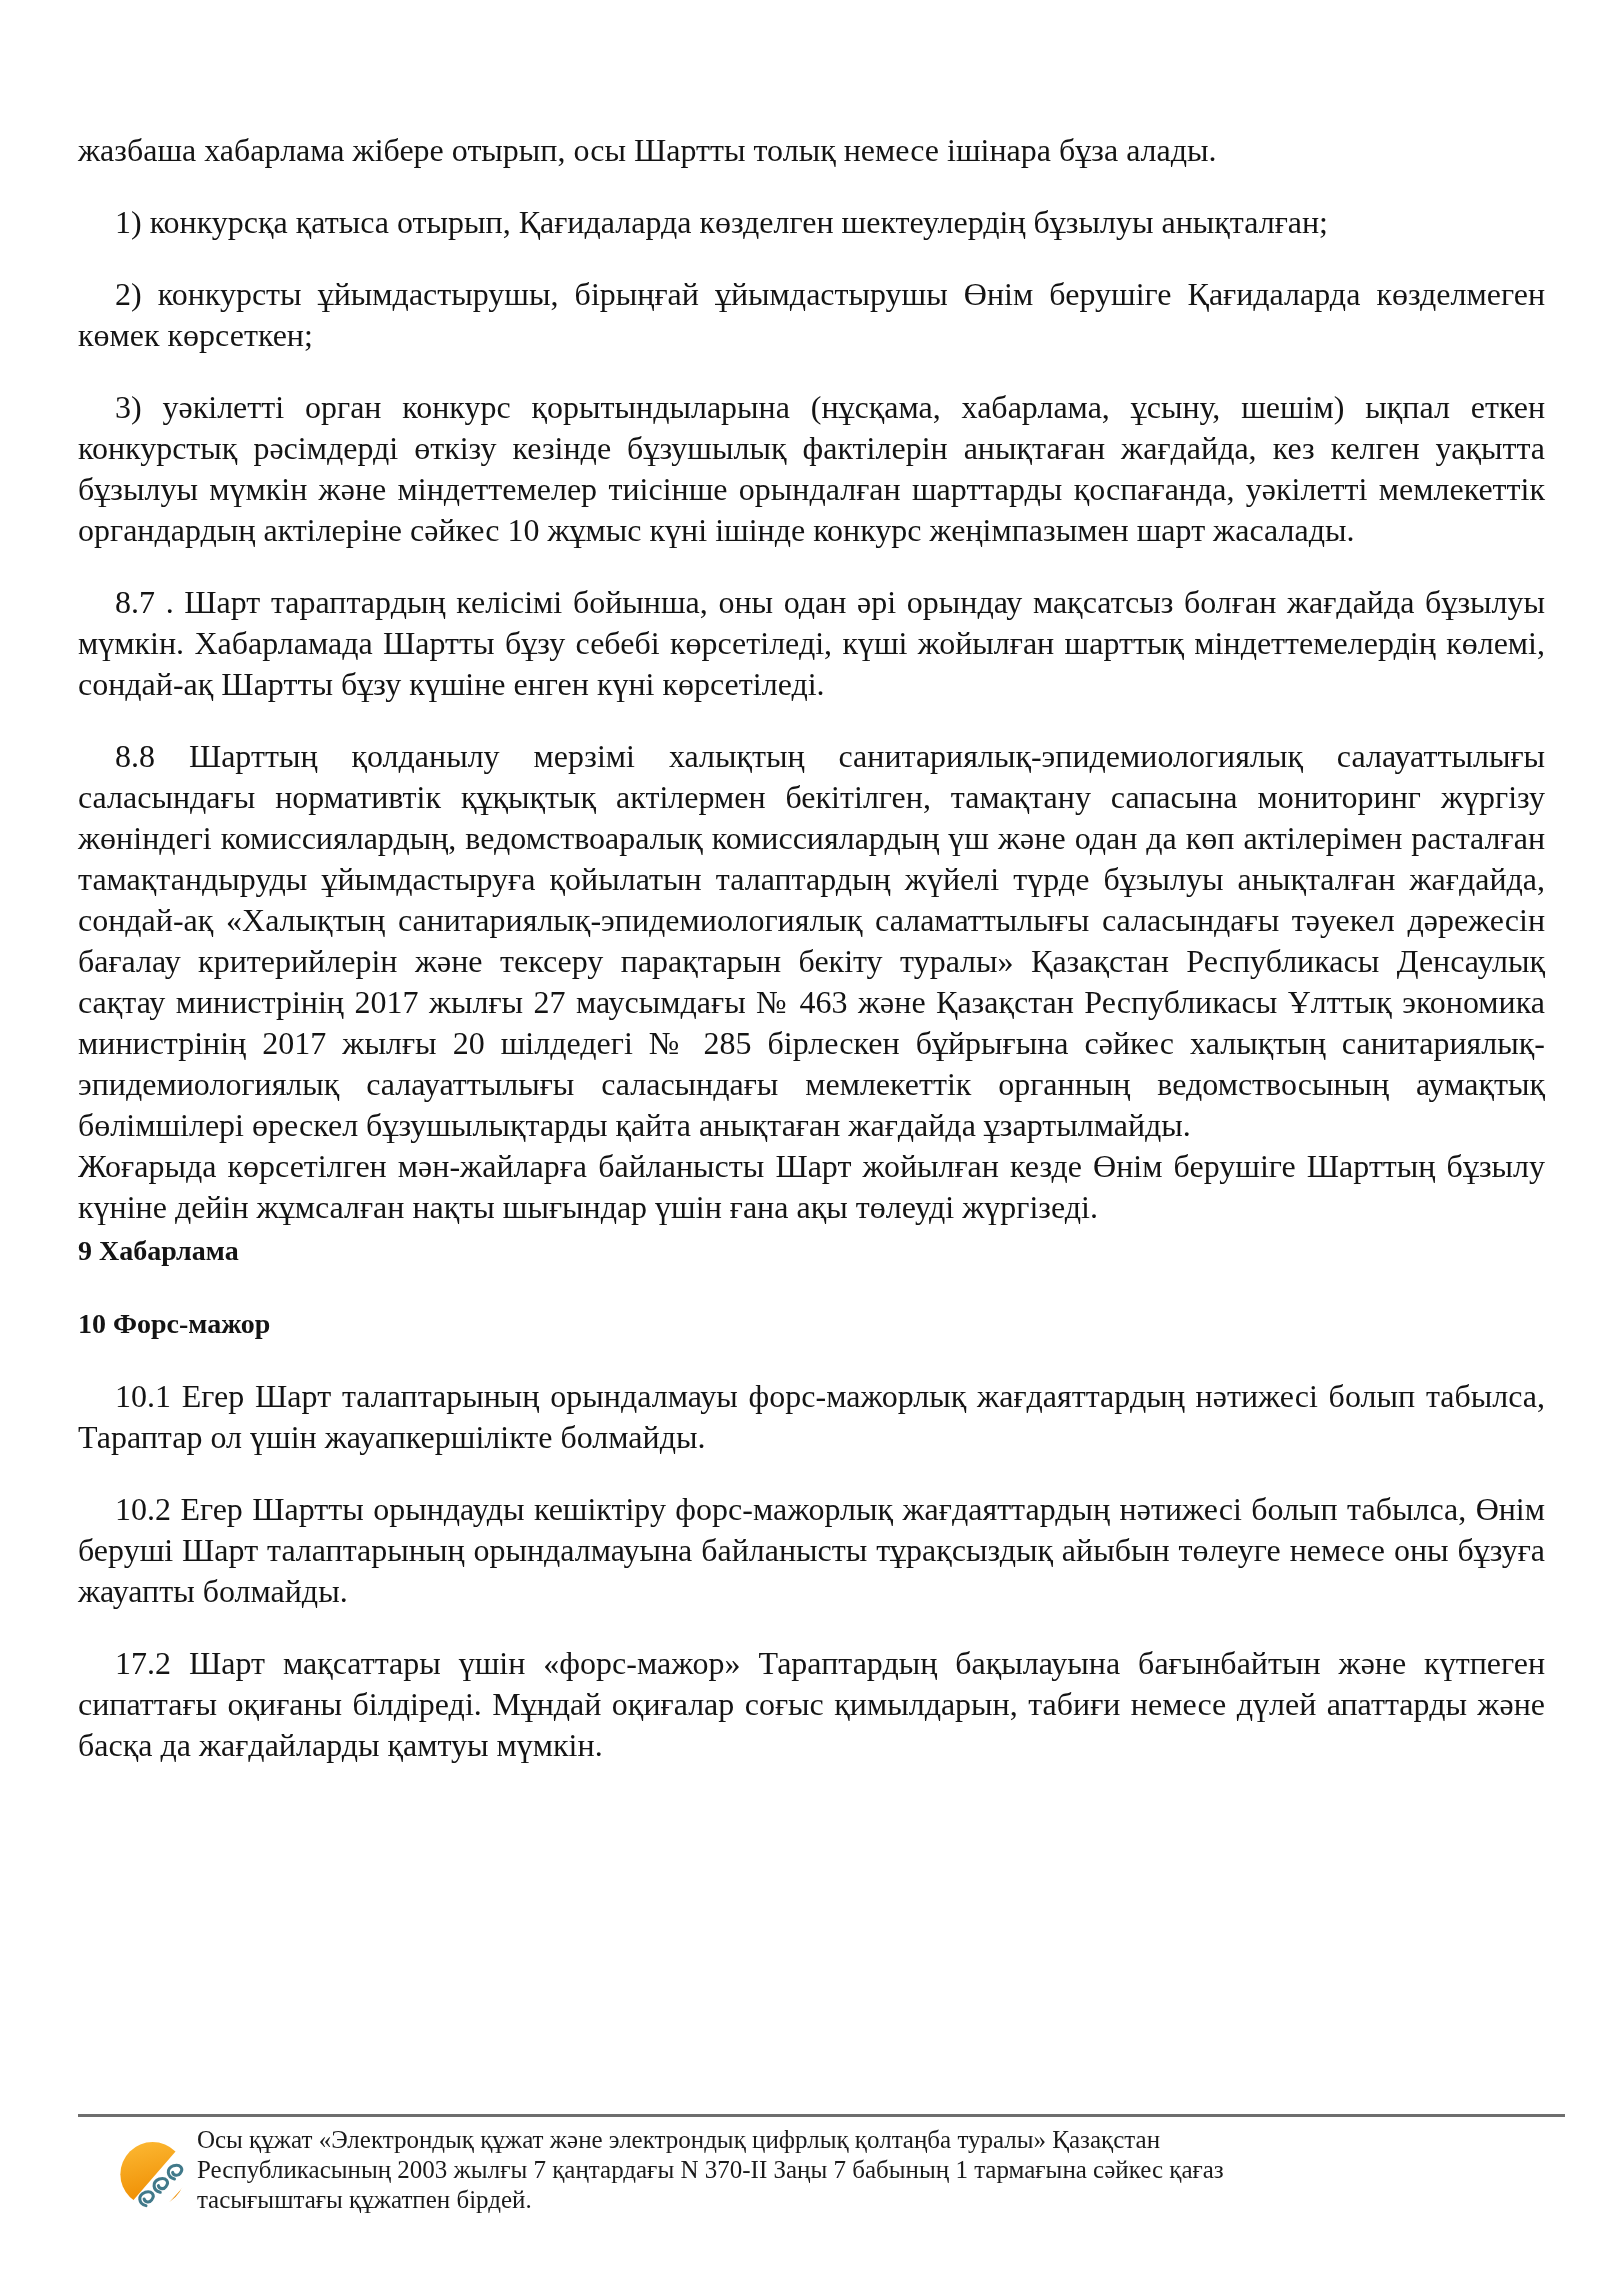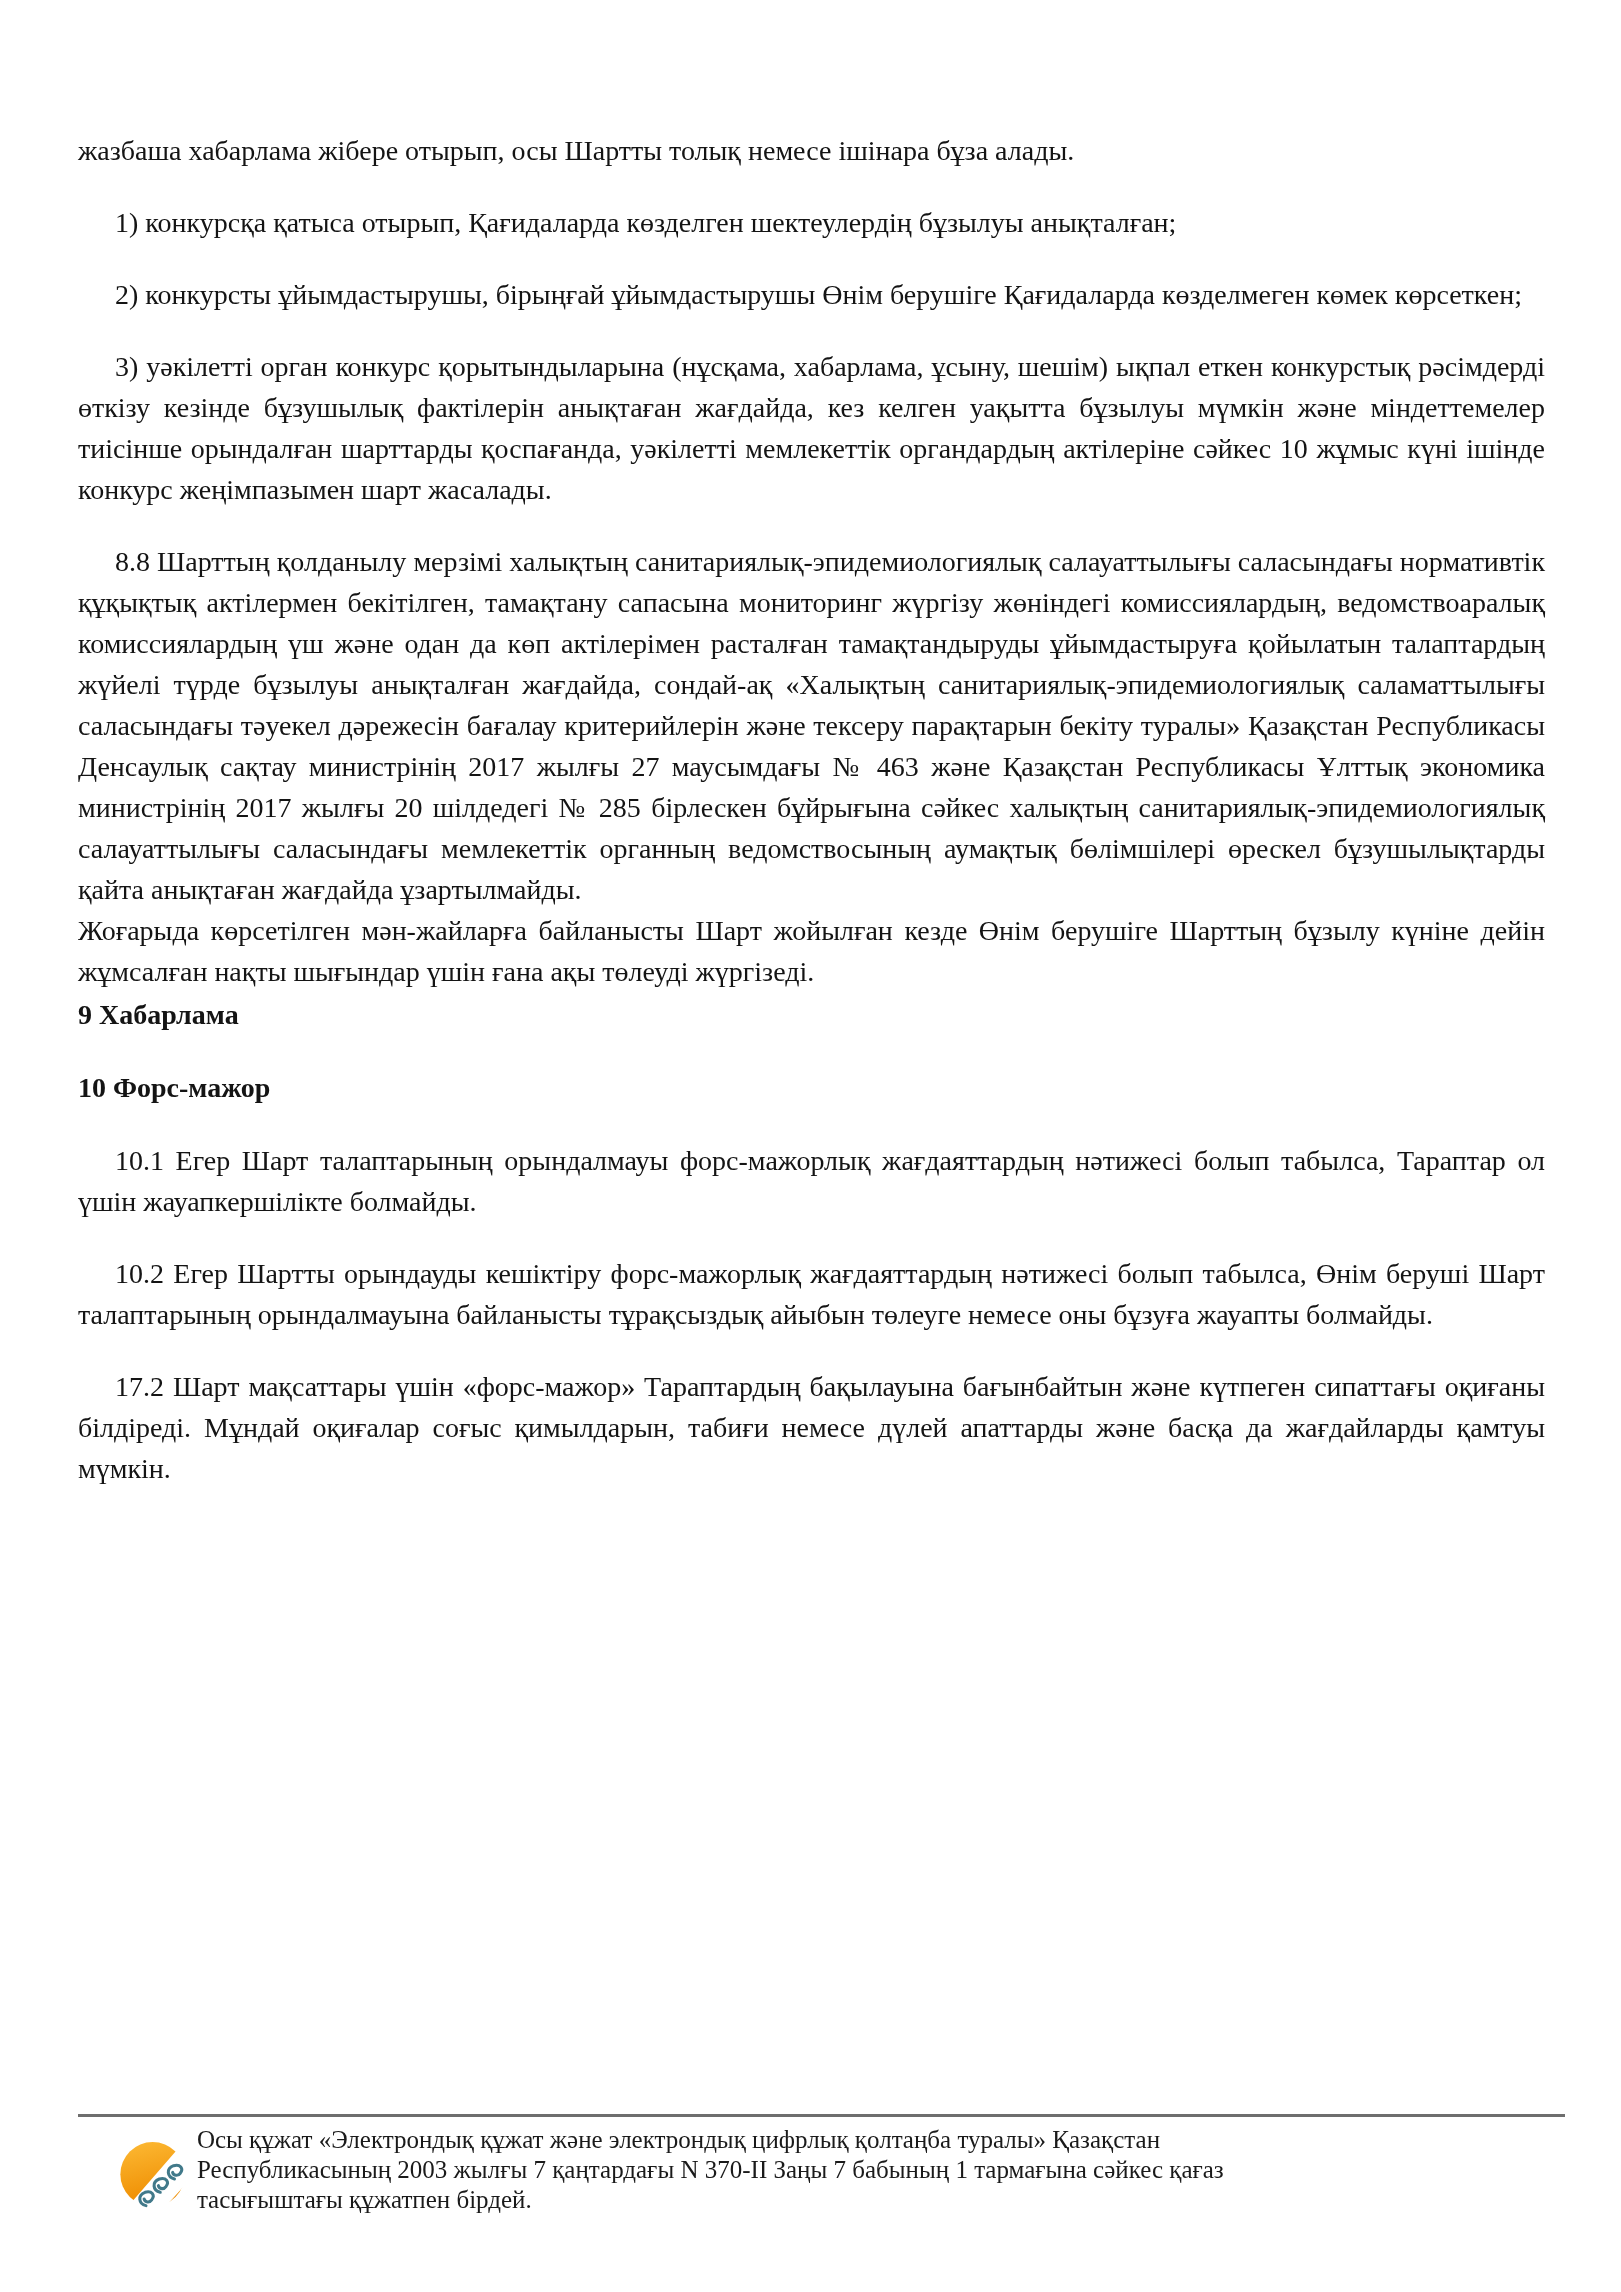--- a/index.html
+++ b/index.html
@@ -18,21 +18,21 @@
     overflow: hidden;
   }
   .content {
     position: absolute;
     left: 78px;
     top: 130px;
     width: 1467px;
   }
   .para {
     margin: 0 0 31px 0;
-    font-size: 28px;
+    font-size: 32px;
     line-height: 41px;
     text-align: justify;
     text-indent: 37px;
   }
   .para.noindent { text-indent: 0; }
   .para.joined  { margin-bottom: 0; }
   .para.tight   { margin-bottom: 2px; }
   .heading {
     margin: 0 0 32px 0;
     font-size: 28px;
@@ -72,20 +72,21 @@
 </head>
 <body>
 
 <div class="page">
 
   <div class="content">
     <p class="para noindent">жазбаша хабарлама жібере отырып, осы Шартты толық немесе ішінара бұза алады.</p>
     <p class="para">1) конкурсқа қатыса отырып, Қағидаларда көзделген шектеулердің бұзылуы анықталған;</p>
     <p class="para">2) конкурсты ұйымдастырушы, бірыңғай ұйымдастырушы Өнім берушіге Қағидаларда көзделмеген көмек көрсеткен;</p>
     <p class="para">3) уәкілетті орган конкурс қорытындыларына (нұсқама, хабарлама, ұсыну, шешім) ықпал еткен конкурстық рәсімдерді өткізу кезінде бұзушылық фактілерін анықтаған жағдайда, кез келген уақытта бұзылуы мүмкін және міндеттемелер тиісінше орындалған шарттарды қоспағанда, уәкілетті мемлекеттік органдардың актілеріне сәйкес 10 жұмыс күні ішінде конкурс жеңімпазымен шарт жасалады.</p>
+    <p class="para">8.7 . Шарт тараптардың келісімі бойынша, оны одан әрі орындау мақсатсыз болған жағдайда бұзылуы мүмкін. Хабарламада Шартты бұзу себебі көрсетіледі, күші жойылған шарттық міндеттемелердің көлемі, сондай-ақ Шартты бұзу күшіне енген күні көрсетіледі.</p>
     <p class="para joined">8.8 Шарттың қолданылу мерзімі халықтың санитариялық-эпидемиологиялық салауаттылығы саласындағы нормативтік құқықтық актілермен бекітілген, тамақтану сапасына мониторинг жүргізу жөніндегі комиссиялардың, ведомствоаралық комиссиялардың үш және одан да көп актілерімен расталған тамақтандыруды ұйымдастыруға қойылатын талаптардың жүйелі түрде бұзылуы анықталған жағдайда, сондай-ақ «Халықтың санитариялық-эпидемиологиялық саламаттылығы саласындағы тәуекел дәрежесін бағалау критерийлерін және тексеру парақтарын бекіту туралы» Қазақстан Республикасы Денсаулық сақтау министрінің 2017 жылғы 27 маусымдағы № 463 және Қазақстан Республикасы Ұлттық экономика министрінің 2017 жылғы 20 шілдедегі № 285 бірлескен бұйрығына сәйкес халықтың санитариялық-эпидемиологиялық салауаттылығы саласындағы мемлекеттік органның ведомствосының аумақтық бөлімшілері өрескел бұзушылықтарды қайта анықтаған жағдайда ұзартылмайды.</p>
     <p class="para noindent tight">Жоғарыда көрсетілген мән-жайларға байланысты Шарт жойылған кезде Өнім берушіге Шарттың бұзылу күніне дейін жұмсалған нақты шығындар үшін ғана ақы төлеуді жүргізеді.</p>
     <h2 class="heading">9 Хабарлама</h2>
     <h2 class="heading">10 Форс-мажор</h2>
     <p class="para">10.1 Егер Шарт талаптарының орындалмауы форс-мажорлық жағдаяттардың нәтижесі болып табылса, Тараптар ол үшін жауапкершілікте болмайды.</p>
     <p class="para">10.2 Егер Шартты орындауды кешіктіру форс-мажорлық жағдаяттардың нәтижесі болып табылса, Өнім беруші Шарт талаптарының орындалмауына байланысты тұрақсыздық айыбын төлеуге немесе оны бұзуға жауапты болмайды.</p>
     <p class="para">17.2 Шарт мақсаттары үшін «форс-мажор» Тараптардың бақылауына бағынбайтын және күтпеген сипаттағы оқиғаны білдіреді. Мұндай оқиғалар соғыс қимылдарын, табиғи немесе дүлей апаттарды және басқа да жағдайларды қамтуы мүмкін.</p>
   </div>
 
   <div class="footer-rule"></div>

